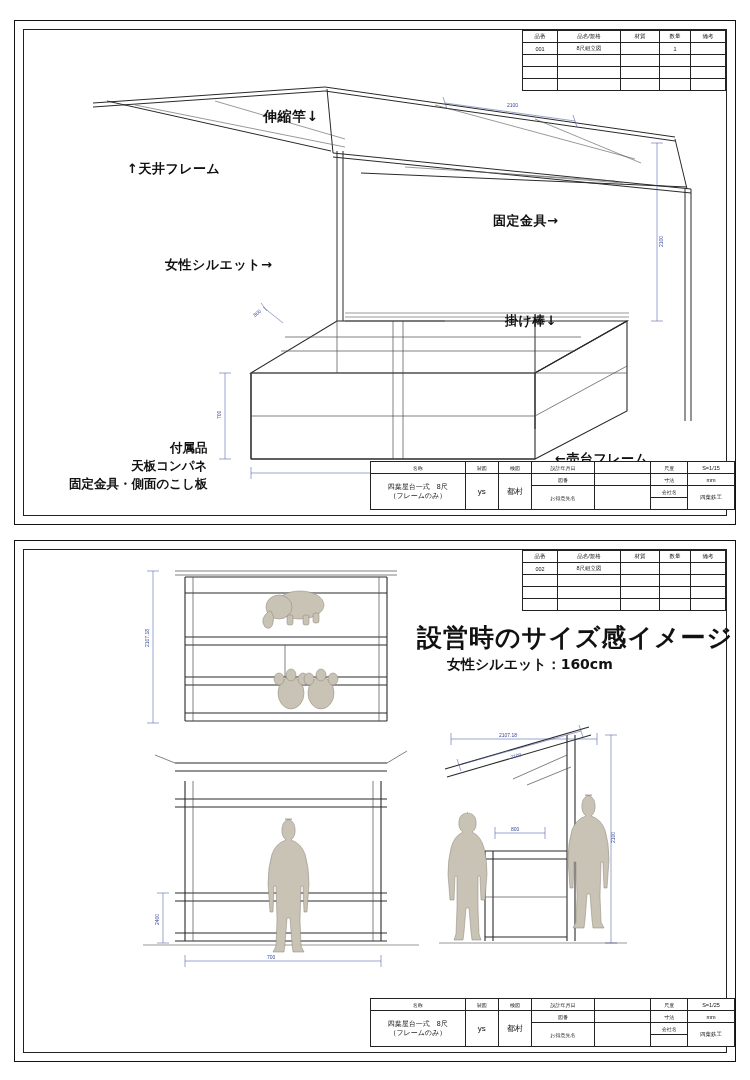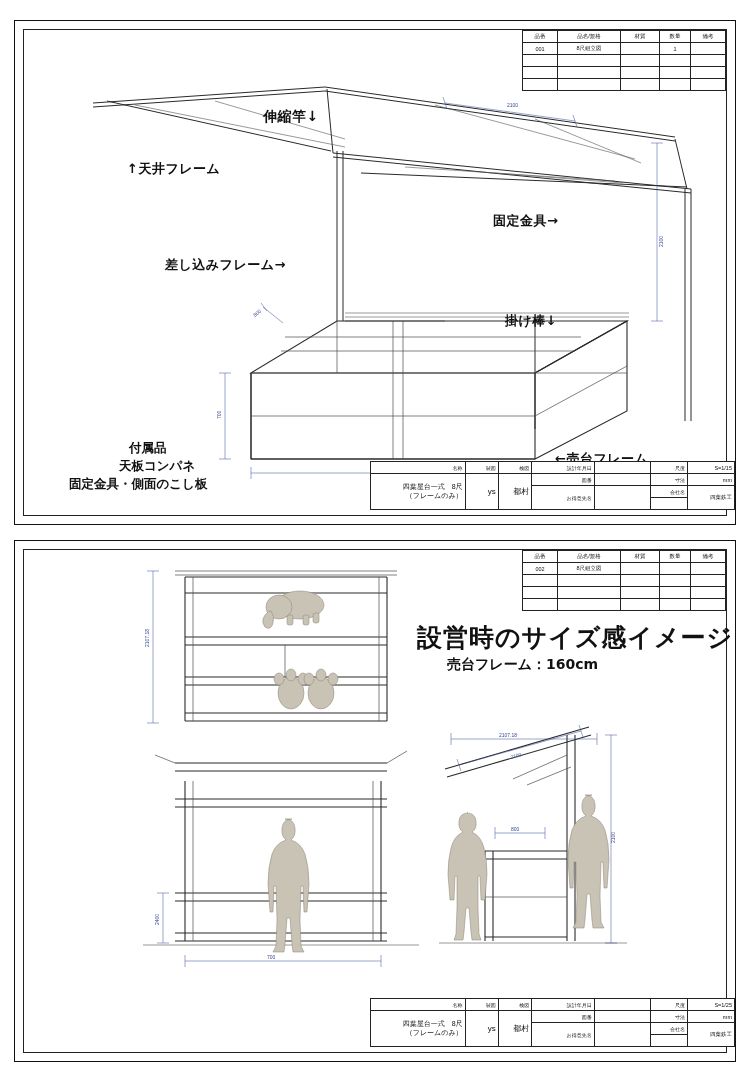--- a/index.html
+++ b/index.html
@@ -12,21 +12,21 @@
   .inner-border{position:absolute;left:8px;top:8px;right:8px;bottom:8px;border:1px solid #222;box-sizing:border-box;}
 
   
   .parts-table{position:absolute;right:9px;top:9px;border-collapse:collapse;font-size:5.5px;background:#fff;}
   .parts-table td,.parts-table th{border:1px solid #222;padding:1px 2px;text-align:center;height:9px;color:#111;font-weight:normal;}
   .parts-table th{font-size:5.5px;}
   .pc1{width:30px;} .pc2{width:58px;} .pc3{width:34px;} .pc4{width:26px;} .pc5{width:30px;}
 
   
   .tb{position:absolute;border-collapse:collapse;font-size:5.5px;background:#fff;}
-  .tb td{border:1px solid #222;text-align:right;color:#111;height:11px;padding:0 2px;}
+  .tb td{border:1px solid #222;text-align:center;color:#111;height:11px;padding:0 2px;}
   .tb .lbl{font-size:5px;}
   .tb-name{width:96px;}
   .tb-1{left:355px;bottom:14px;}
   .tb-2{left:355px;bottom:14px;}
   .tname{font-size:7px;line-height:1.25;}
   .tbig{font-size:8px;}
 
   
   svg{position:absolute;left:0;top:0;overflow:visible;}
   .ln{stroke:#2a2a2a;stroke-width:1;fill:none;}
@@ -35,21 +35,21 @@
   .sil{fill:#c9c3b6;stroke:#8a8374;stroke-width:.5;}
   .frm{stroke:#2a2a2a;stroke-width:1.1;fill:none;}
   .frm2{stroke:#4b4b4b;stroke-width:.7;fill:none;}
 
   .dimtxt{font-size:5px;fill:#3a4a9a;font-family:"Liberation Sans",sans-serif;}
 
   
   .anno{position:absolute;font-family:"DejaVu Sans",sans-serif;font-weight:bold;color:#111;white-space:nowrap;letter-spacing:.5px;margin-top:39px;}
   .a-big{font-size:14px;}
   .a-mid{font-size:13px;}
-  .acc{position:absolute;font-family:"DejaVu Sans",sans-serif;font-weight:bold;font-size:12.5px;color:#111;white-space:nowrap;line-height:1.45;}
+  .acc{position:absolute;font-family:"DejaVu Sans",sans-serif;font-weight:bold;font-size:12.5px;color:#111;white-space:nowrap;line-height:1.45;text-align:right;}
   .headline{position:absolute;font-family:"DejaVu Sans",sans-serif;font-weight:bold;font-size:25px;color:#111;white-space:nowrap;letter-spacing:1px;}
   .subline{position:absolute;font-family:"DejaVu Sans",sans-serif;font-weight:bold;font-size:14px;color:#111;white-space:nowrap;line-height:1.6;}
 </style>
 </head>
 <body>
 
 <div class="page">
 
   <div class="sheet sheet-1">
     <div class="inner-border"></div>
@@ -166,21 +166,21 @@
       </g>
       <text class="dimtxt" x="492" y="86">2100</text>
       <text class="dimtxt" x="648" y="226" transform="rotate(-90 648 226)">2100</text>
       <text class="dimtxt" x="240" y="296" transform="rotate(-40 240 296)">800</text>
       <text class="dimtxt" x="206" y="398" transform="rotate(-90 206 398)">700</text>
       <text class="dimtxt" x="366" y="450">2400</text>
     </svg>
 
     <div class="anno a-big" style="left:248px; top:48px;">伸縮竿↓</div>
     <div class="anno a-mid" style="left:112px; top:100px;">↑天井フレーム</div>
-    <div class="anno a-mid" style="left:150px; top:196px;">差し込みフレーム→</div>
+    <div class="anno a-mid" style="left:150px; top:196px;">女性シルエット→</div>
     <div class="anno a-mid" style="left:478px; top:152px;">固定金具→</div>
     <div class="anno a-mid" style="left:490px; top:252px;">掛け棒↓</div>
     <div class="anno a-mid" style="left:540px; top:390px;">←売台フレーム</div>
 
     <div class="acc" style="left:96px; top:418px;">
       <div style="margin-left:18px;">付属品</div>
       <div style="margin-left:8px;">天板コンパネ</div>
       <div style="margin-left:-42px;">固定金具・側面のこし板</div>
     </div>
 
@@ -380,21 +380,21 @@
         <path d="M530 286 L530 298"></path>
       </g>
       <text class="dimtxt" x="484" y="196">2107.18</text>
       <text class="dimtxt" x="496" y="218" transform="rotate(-15 496 218)">2100</text>
       <text class="dimtxt" x="600" y="302" transform="rotate(-90 600 302)">2100</text>
       <text class="dimtxt" x="496" y="290">800</text>
     </svg>
 
     <div class="headline" style="left:402px; top:80px;">設営時のサイズ感イメージ</div>
     <div class="subline" style="left:432px; top:112px;">
-      <div>売台フレーム：160cm</div>
+      <div>女性シルエット：160cm</div>
     </div>
 
     <table class="tb tb-2">
       <tbody>
           <tr>
         <td class="lbl tb-name">名称</td>
         <td class="lbl" style="width:30px">製図</td>
         <td class="lbl" style="width:30px">検図</td>
         <td class="lbl" style="width:62px">設計年月日</td>
         <td style="width:56px"></td>

